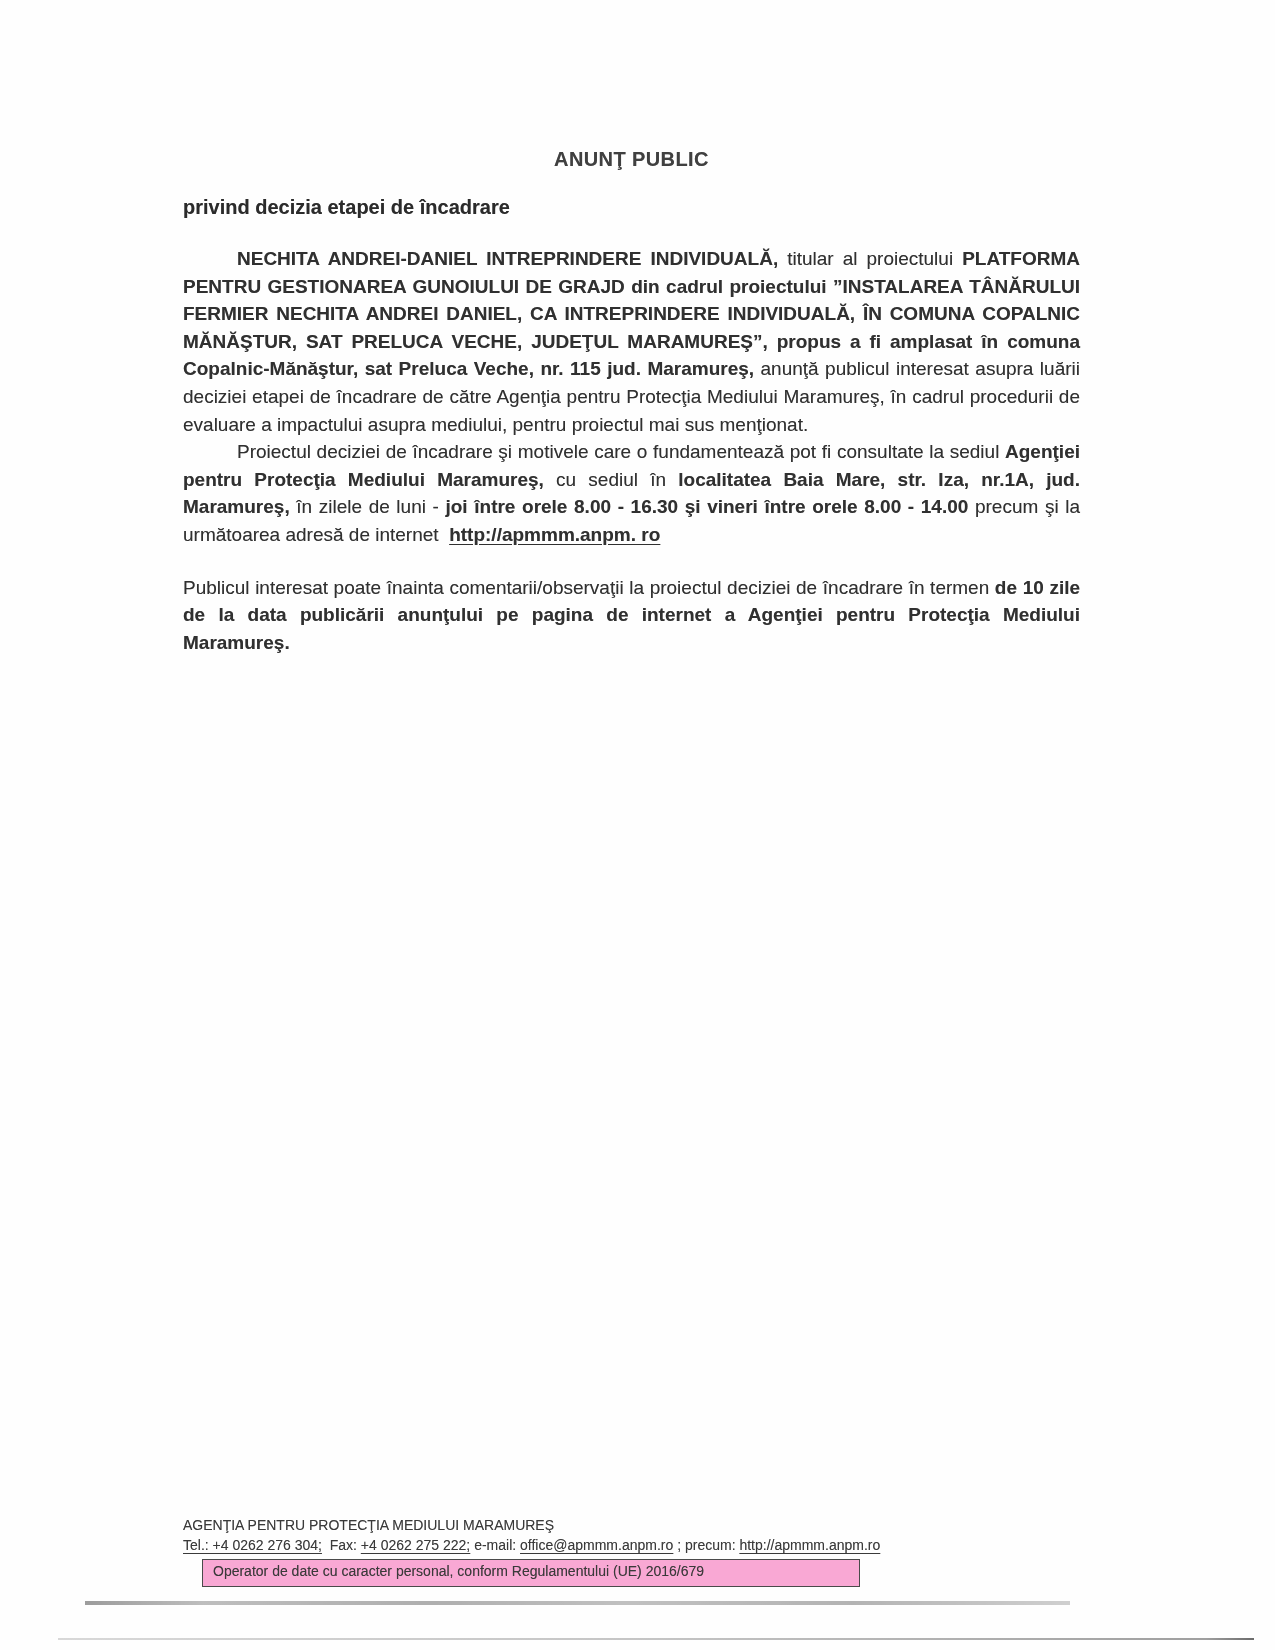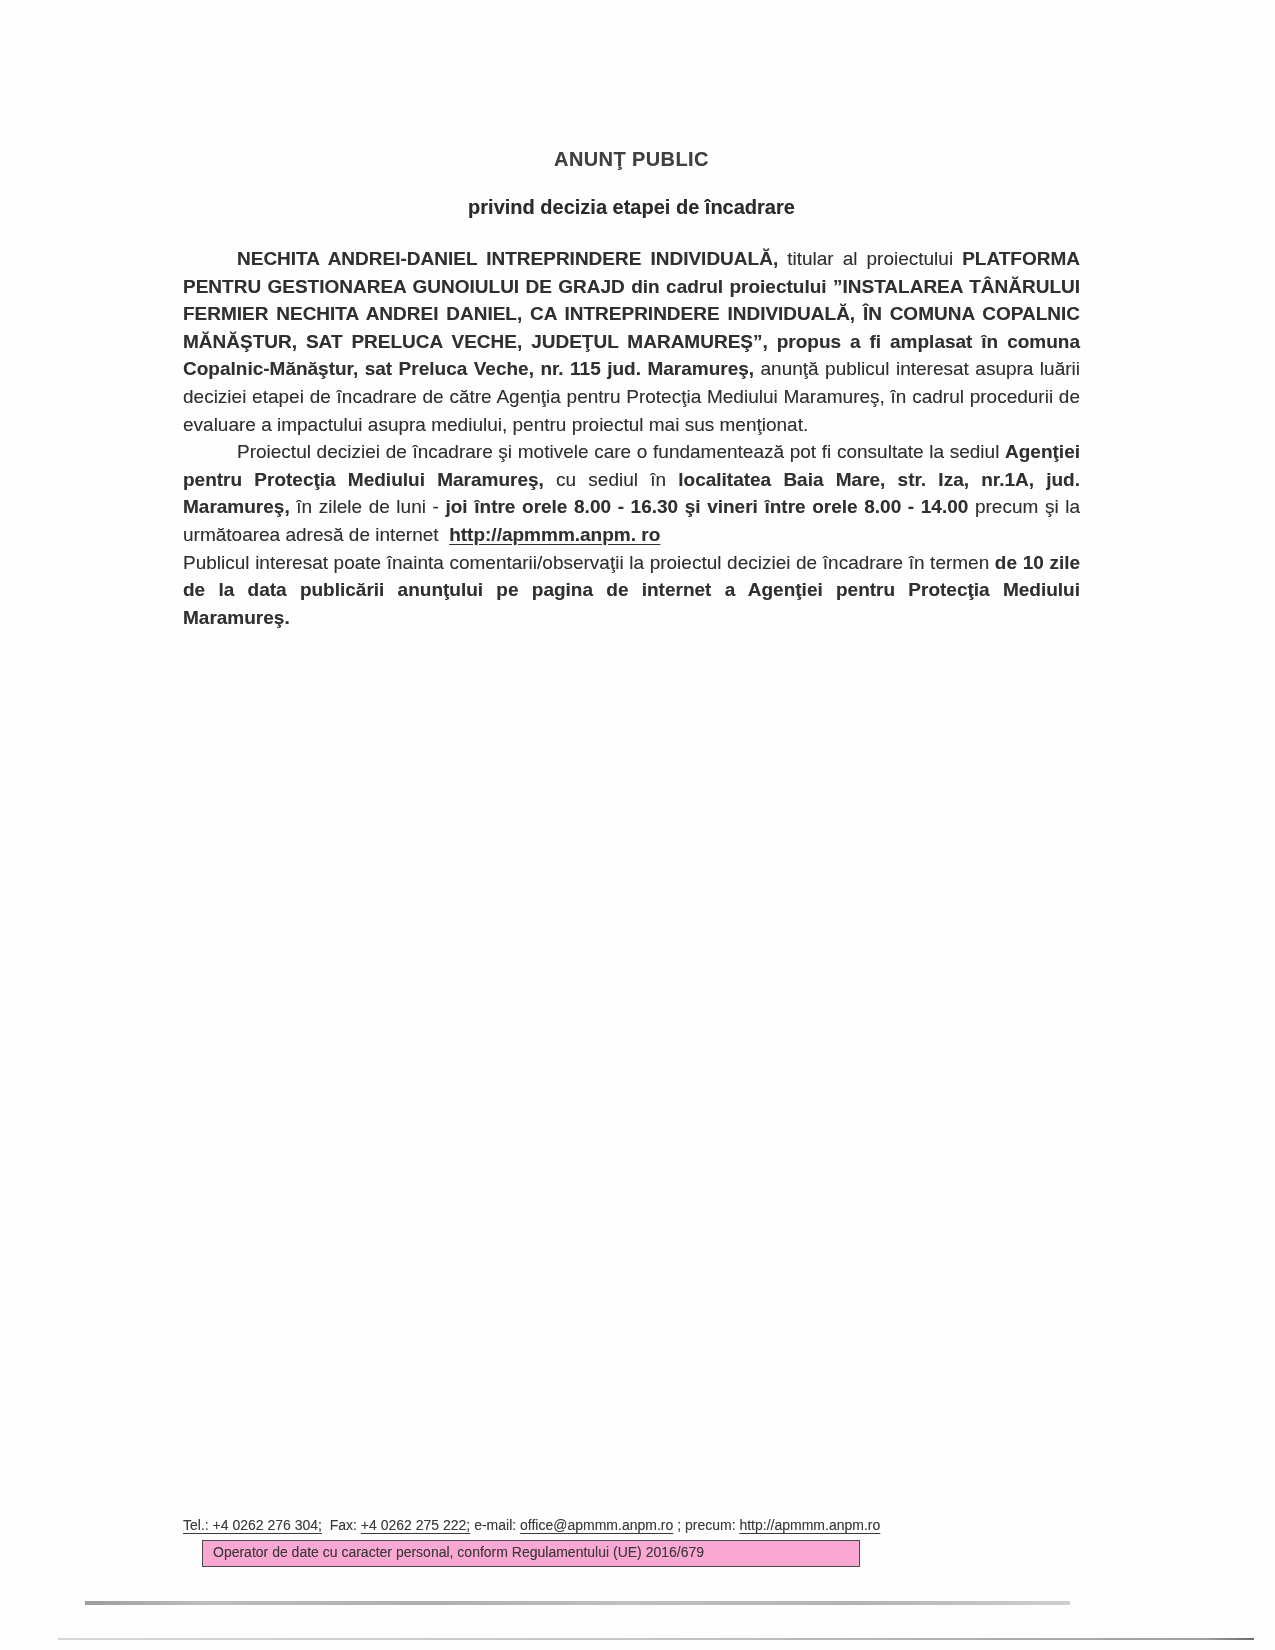--- a/index.html
+++ b/index.html
@@ -21,38 +21,37 @@
   }
   .doc-title {
     text-align: center;
     font-weight: 700;
     font-size: 20px;
     letter-spacing: 0.4px;
     color: #404040;
     text-shadow: 0 0 0.4px rgba(0,0,0,0.35);
   }
   .doc-subtitle {
-    text-align: center;
     font-weight: 700;
     font-size: 20px;
     margin-top: 25px;
     color: #2b2b2b;
     text-shadow: 0 0 0.4px rgba(0,0,0,0.35);
   }
   .body-text {
     margin-top: 26px;
     font-size: 19px;
     line-height: 27.6px;
     text-align: justify;
     color: #303030;
     text-shadow: 0 0 0.4px rgba(0,0,0,0.3);
   }
   .body-text p.para { margin: 0; }
   .body-text p.indent { text-indent: 54px; }
-  .body-text p.spaced { }
+  .body-text p.spaced { margin-top: 25px; }
   .b { font-weight: 700; }
   .u { text-decoration: underline; text-underline-offset: 3px; }
   .footer {
     position: absolute;
     left: 183px; top: 1516px; width: 900px;
     font-size: 14px;
     line-height: 19.5px;
     color: #3a3a3a;
     text-shadow: 0 0 0.3px rgba(0,0,0,0.3);
   }
@@ -89,20 +88,21 @@
     <div class="doc-title">ANUNŢ PUBLIC</div>
     <div class="doc-subtitle">privind decizia etapei de încadrare</div>
     <div class="body-text">
         <p class="para indent"><span class="b">NECHITA ANDREI-DANIEL INTREPRINDERE INDIVIDUALĂ,</span><span> titular al proiectului </span><span class="b">PLATFORMA PENTRU GESTIONAREA GUNOIULUI DE GRAJD din cadrul proiectului ”INSTALAREA TÂNĂRULUI FERMIER NECHITA ANDREI DANIEL, CA INTREPRINDERE INDIVIDUALĂ, ÎN COMUNA COPALNIC MĂNĂŞTUR, SAT PRELUCA VECHE, JUDEŢUL MARAMUREŞ”, propus a fi amplasat în comuna Copalnic-Mănăştur, sat Preluca Veche, nr. 115 jud. Maramureş,</span><span> anunţă publicul interesat asupra luării deciziei etapei de încadrare de către Agenţia pentru Protecţia Mediului Maramureş, în cadrul procedurii de evaluare a impactului asupra mediului, pentru proiectul mai sus menţionat.</span></p>
         <p class="para indent"><span>Proiectul deciziei de încadrare şi motivele care o fundamentează pot fi consultate la sediul </span><span class="b">Agenţiei pentru Protecţia Mediului Maramureş,</span><span> cu sediul în </span><span class="b">localitatea Baia Mare, str. Iza, nr.1A, jud. Maramureş,</span><span> în zilele de luni - </span><span class="b">joi între orele 8.00 - 16.30 şi vineri între orele 8.00 - 14.00</span><span> precum şi la următoarea adresă de internet &nbsp;</span><span class="b u">http://apmmm.anpm. ro</span></p>
         <p class="para spaced"><span>Publicul interesat poate înainta comentarii/observaţii la proiectul deciziei de încadrare în termen </span><span class="b">de 10 zile de la data publicării anunţului pe pagina de internet a Agenţiei pentru Protecţia Mediului Maramureş.</span></p>
       </div>
   </div>
 
   <div class="footer">
+    <div class="line">AGENŢIA PENTRU PROTECŢIA MEDIULUI MARAMUREŞ</div>
     <div class="line"><span class="u">Tel.: +4 0262 276 304;</span><span>&nbsp; Fax: </span><span class="u">+4 0262 275 222;</span><span> e-mail: </span><span class="u">office@apmmm.anpm.ro</span><span> ; precum: </span><span class="u">http://apmmm.anpm.ro</span></div>
     <div class="gdpr-box">
       <span>Operator de date cu caracter personal, conform Regulamentului (UE) 2016/679</span>
     </div>
   </div>
 
   <div class="artifact-smudge"></div>
   <div class="artifact-pageline"></div>
 
 </div>

